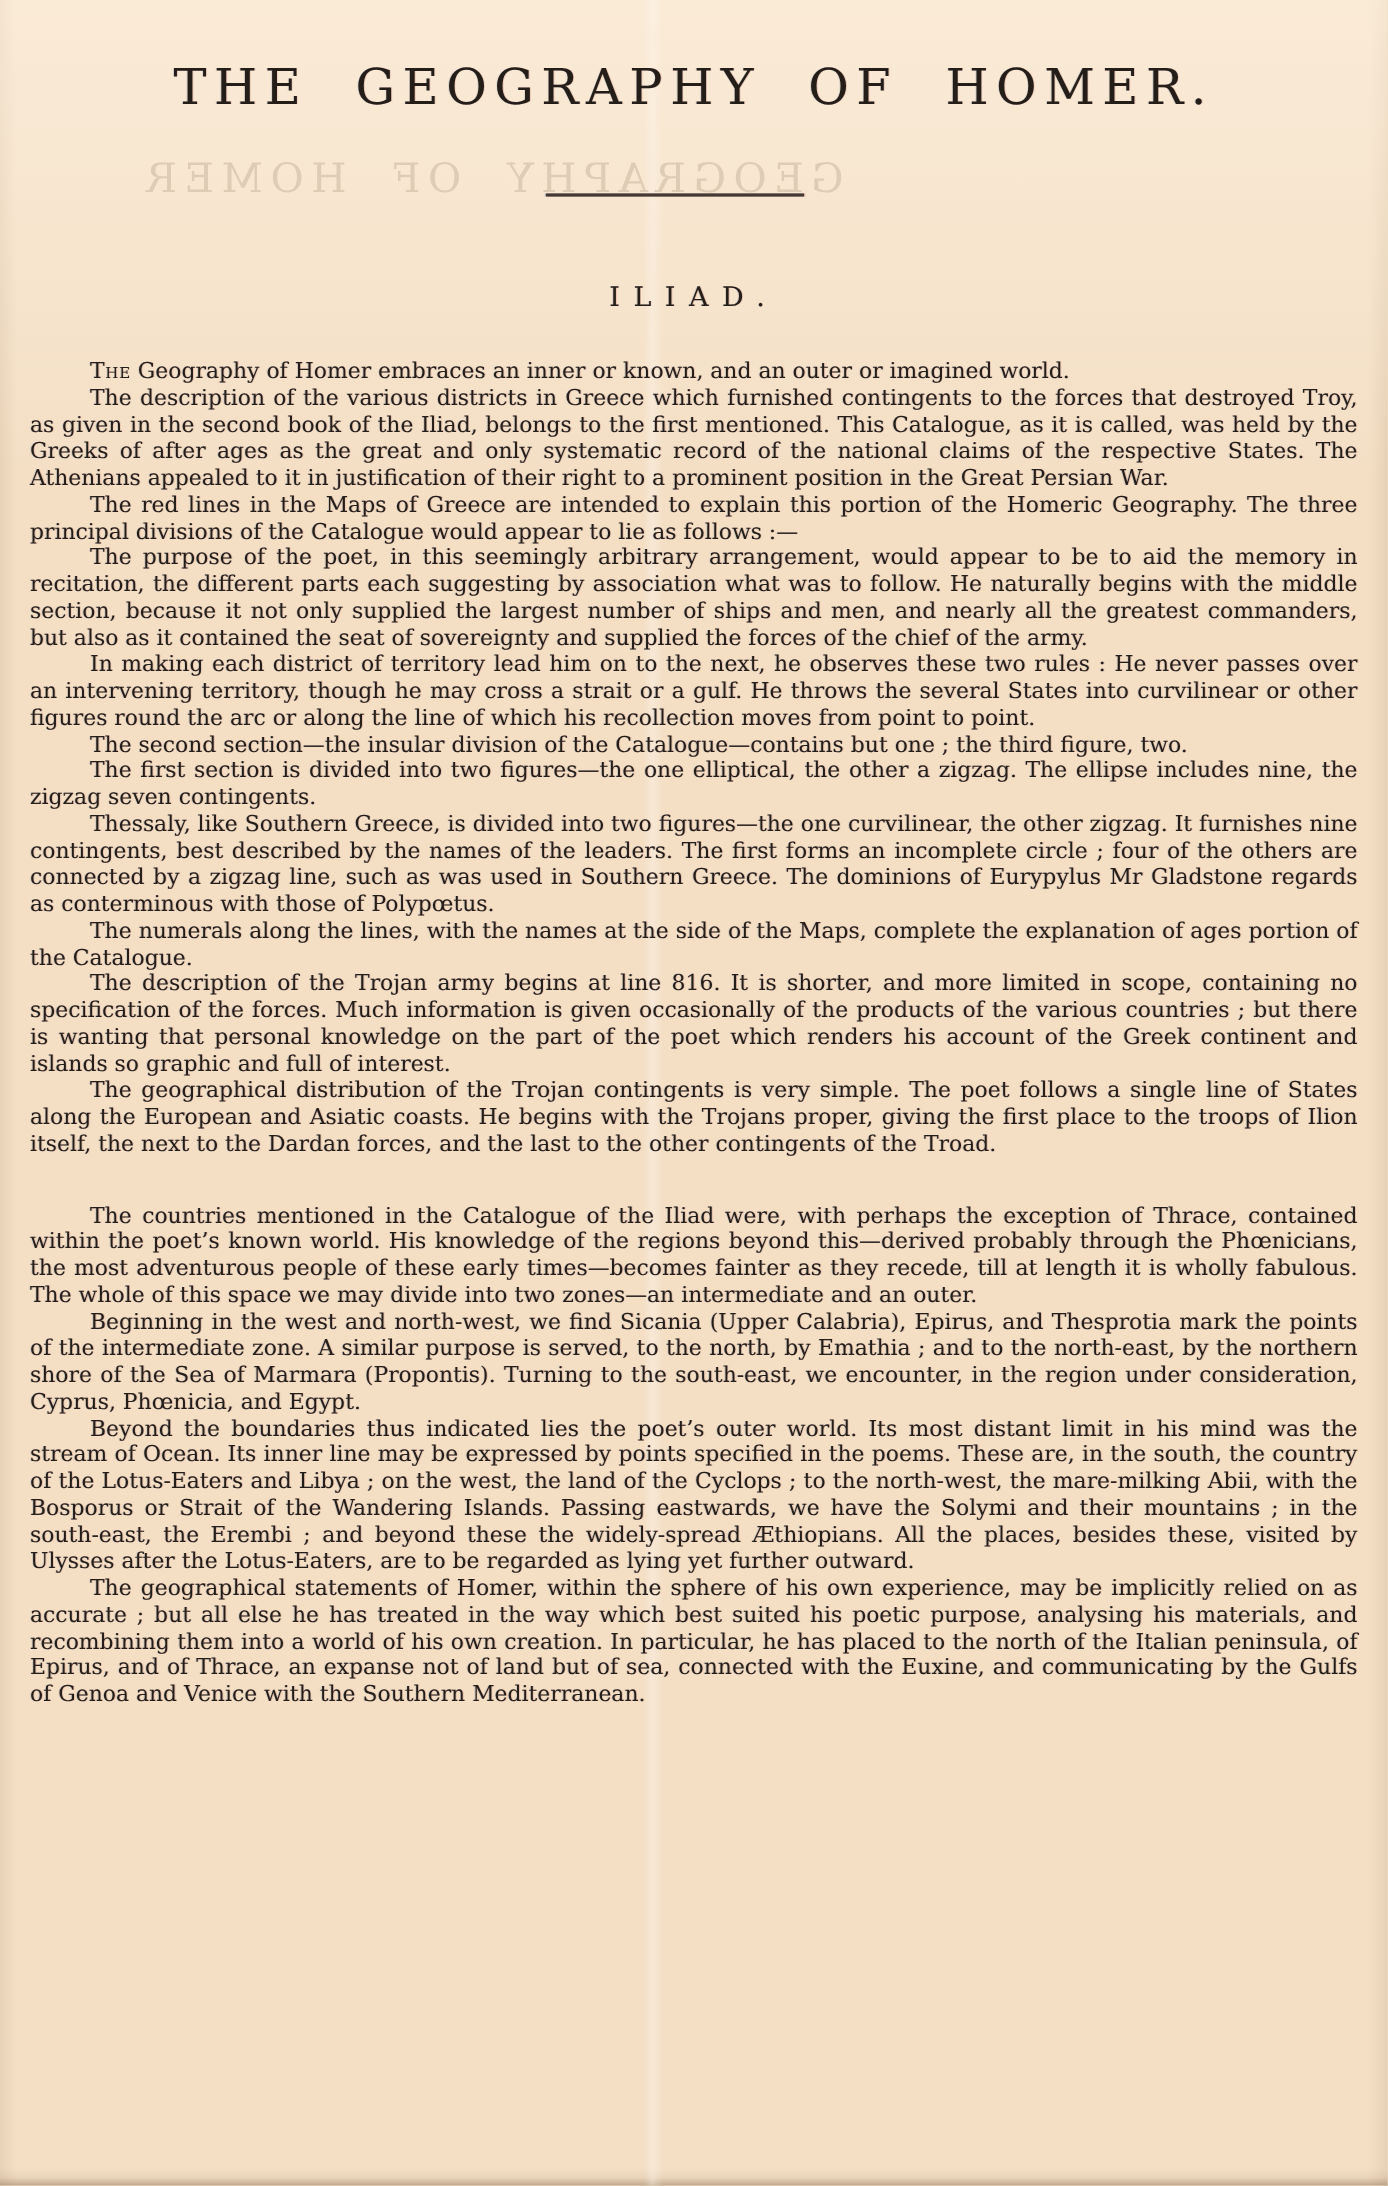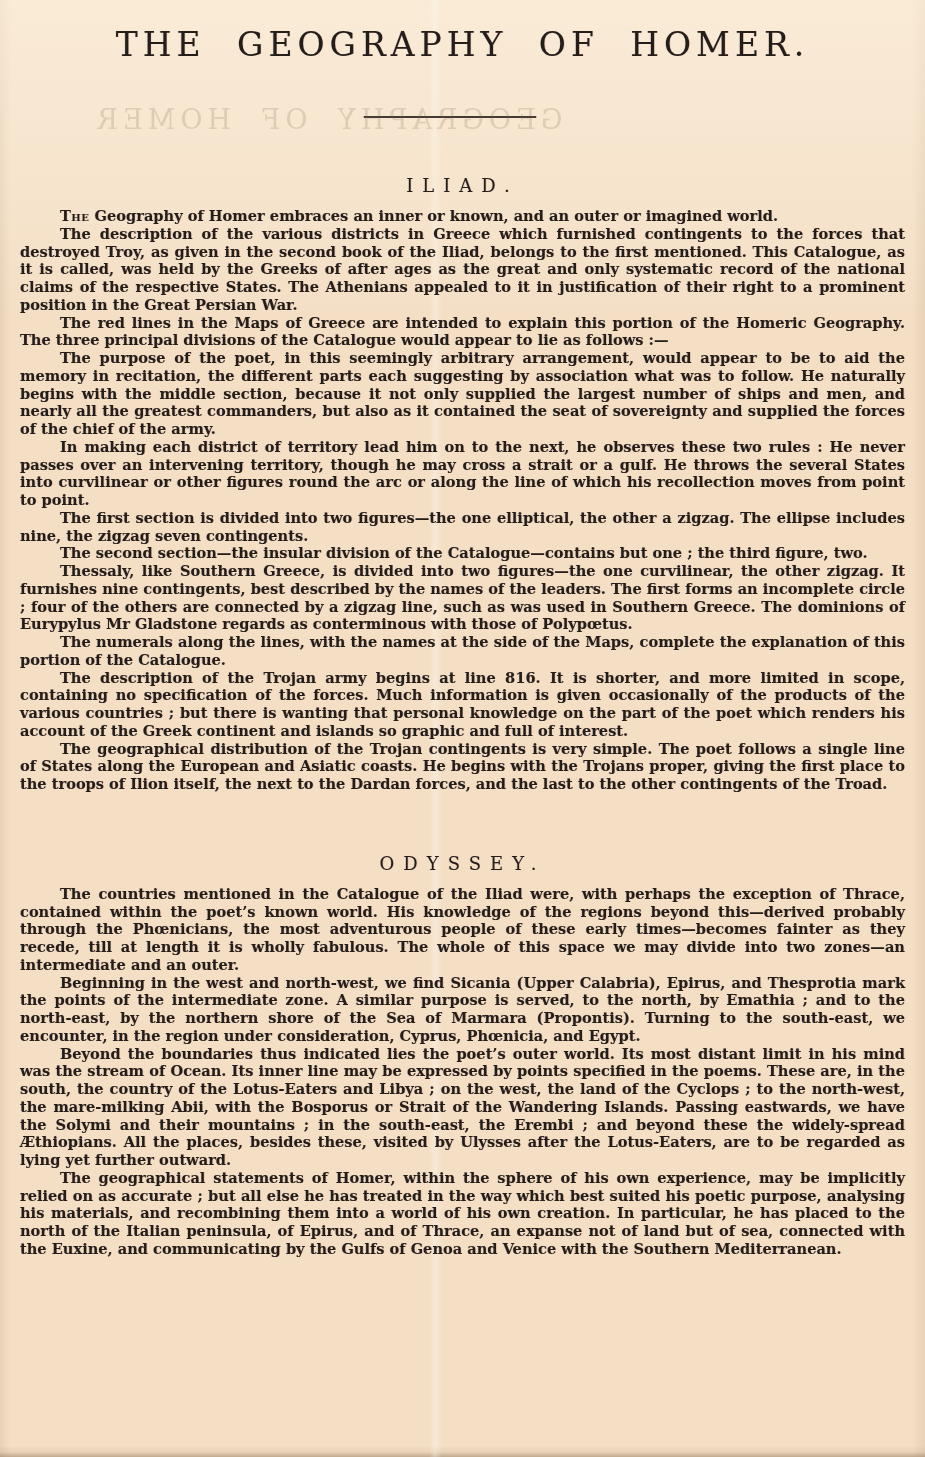--- a/index.html
+++ b/index.html
@@ -19,21 +19,21 @@
     position:relative;
     box-sizing:border-box;
     width:925px;height:1457px;
     padding:0 20px;
   }
   .ink{
     text-shadow:0.6px 0 0 rgba(160,30,30,0.16), -0.6px 0 0 rgba(30,80,150,0.16);
   }
   .main-title{
     margin:0;
-    padding-top:25px;
+    padding-top:38px;
     text-align:center;
     font-size:33px;
     font-weight:normal;
     letter-spacing:5px;
     word-spacing:16px;
     white-space:nowrap;
   }
   .title-divider{
     width:172px;height:2px;
     background:#453a32;
@@ -58,25 +58,24 @@
     margin:0;
     text-align:center;
     font-size:18px;
     font-weight:normal;
     letter-spacing:9px;
     word-spacing:4px;
   }
   .heading-iliad{padding-top:57px;}
   .heading-odyssey{padding-top:60px;}
   .body-block{
-    margin-top:11px;
+    margin-top:30px;
     font-size:14.6px;
     line-height:17.75px;
     text-align:justify;
-    font-weight:bold;
   }
   .para{
     margin:0;
     text-indent:40px;
   }
   .smallcaps{
     font-variant:small-caps;
     letter-spacing:0.5px;
   }
 </style>
@@ -92,29 +91,28 @@
   <div class="ghost">GEOGRAPHY OF HOMER</div>
 
   <h2 class="section-heading heading-iliad ink">ILIAD.</h2>
 
   <div class="body-block ink">
     <p class="para"><span class="smallcaps">The</span> <span>Geography of Homer embraces an inner or known, and an outer or imagined world.</span></p>
     <p class="para">The description of the various districts in Greece which furnished contingents to the forces that destroyed Troy, as given in the second book of the Iliad, belongs to the first mentioned. This Catalogue, as it is called, was held by the Greeks of after ages as the great and only systematic record of the national claims of the respective States. The Athenians appealed to it in justification of their right to a prominent position in the Great Persian War.</p>
     <p class="para">The red lines in the Maps of Greece are intended to explain this portion of the Homeric Geography. The three principal divisions of the Catalogue would appear to lie as follows :—</p>
     <p class="para">The purpose of the poet, in this seemingly arbitrary arrangement, would appear to be to aid the memory in recitation, the different parts each suggesting by association what was to follow. He naturally begins with the middle section, because it not only supplied the largest number of ships and men, and nearly all the greatest commanders, but also as it contained the seat of sovereignty and supplied the forces of the chief of the army.</p>
     <p class="para">In making each district of territory lead him on to the next, he observes these two rules : He never passes over an intervening territory, though he may cross a strait or a gulf. He throws the several States into curvilinear or other figures round the arc or along the line of which his recollection moves from point to point.</p>
+    <p class="para">The second section—the insular division of the Catalogue—contains but one ; the third figure, two.</p>
     <p class="para">The first section is divided into two figures—the one elliptical, the other a zigzag. The ellipse includes nine, the zigzag seven contingents.</p>
-    <p class="para">The second section—the insular division of the Catalogue—contains but one ; the third figure, two.</p>
     <p class="para">Thessaly, like Southern Greece, is divided into two figures—the one curvilinear, the other zigzag. It furnishes nine contingents, best described by the names of the leaders. The first forms an incomplete circle ; four of the others are connected by a zigzag line, such as was used in Southern Greece. The dominions of Eurypylus Mr Gladstone regards as conterminous with those of Polypœtus.</p>
-    <p class="para">The numerals along the lines, with the names at the side of the Maps, complete the explanation of this portion of the Catalogue.</p>
+    <p class="para">The numerals along the lines, with the names at the side of the Maps, complete the explanation of ages portion of the Catalogue.</p>
     <p class="para">The description of the Trojan army begins at line 816. It is shorter, and more limited in scope, containing no specification of the forces. Much information is given occasionally of the products of the various countries ; but there is wanting that personal knowledge on the part of the poet which renders his account of the Greek continent and islands so graphic and full of interest.</p>
     <p class="para">The geographical distribution of the Trojan contingents is very simple. The poet follows a single line of States along the European and Asiatic coasts. He begins with the Trojans proper, giving the first place to the troops of Ilion itself, the next to the Dardan forces, and the last to the other contingents of the Troad.</p>
   </div>
 
-  <h2 class="section-heading heading-odyssey ink">ODYSSEY.</h2>
 
   <div class="body-block ink">
     <p class="para">The countries mentioned in the Catalogue of the Iliad were, with perhaps the exception of Thrace, contained within the poet’s known world. His knowledge of the regions beyond this—derived probably through the Phœnicians, the most adventurous people of these early times—becomes fainter as they recede, till at length it is wholly fabulous. The whole of this space we may divide into two zones—an intermediate and an outer.</p>
     <p class="para">Beginning in the west and north-west, we find Sicania (Upper Calabria), Epirus, and Thesprotia mark the points of the intermediate zone. A similar purpose is served, to the north, by Emathia ; and to the north-east, by the northern shore of the Sea of Marmara (Propontis). Turning to the south-east, we encounter, in the region under consideration, Cyprus, Phœnicia, and Egypt.</p>
     <p class="para">Beyond the boundaries thus indicated lies the poet’s outer world. Its most distant limit in his mind was the stream of Ocean. Its inner line may be expressed by points specified in the poems. These are, in the south, the country of the Lotus-Eaters and Libya ; on the west, the land of the Cyclops ; to the north-west, the mare-milking Abii, with the Bosporus or Strait of the Wandering Islands. Passing eastwards, we have the Solymi and their mountains ; in the south-east, the Erembi ; and beyond these the widely-spread Æthiopians. All the places, besides these, visited by Ulysses after the Lotus-Eaters, are to be regarded as lying yet further outward.</p>
     <p class="para">The geographical statements of Homer, within the sphere of his own experience, may be implicitly relied on as accurate ; but all else he has treated in the way which best suited his poetic purpose, analysing his materials, and recombining them into a world of his own creation. In particular, he has placed to the north of the Italian peninsula, of Epirus, and of Thrace, an expanse not of land but of sea, connected with the Euxine, and communicating by the Gulfs of Genoa and Venice with the Southern Mediterranean.</p>
   </div>
 
 </div>
 

